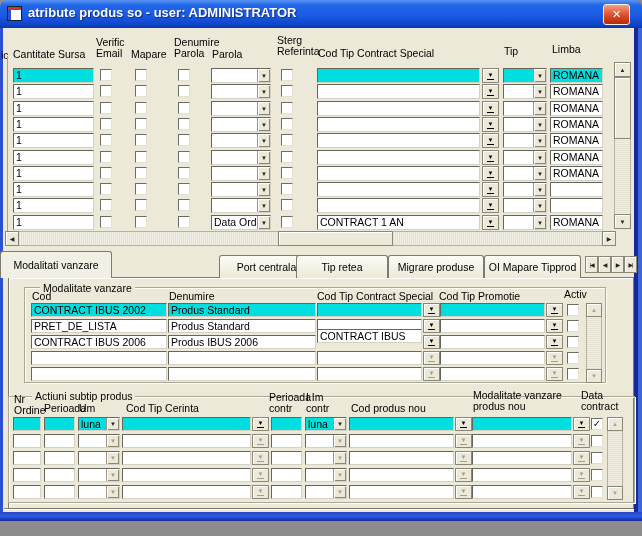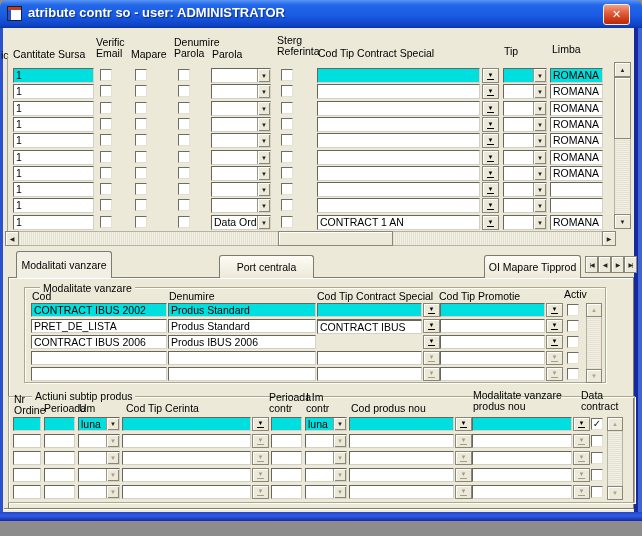--- a/index.html
+++ b/index.html
@@ -95,21 +95,21 @@
   .grp-label { position:absolute; background:#ECE9D8; padding:0 3px; font-size:10.5px; z-index:4; white-space:nowrap; }
   .z4 { z-index:4; }
 </style>
 </head>
 <body>
 
 <div id="screen">
 
   <div class="titlebar">
     <div class="wicon"></div>
-    <div class="title-text">atribute contr so - user: ADMINISTRATOR</div>
+    <div class="title-text">atribute produs so - user: ADMINISTRATOR</div>
     <div class="close-btn">
       <span>✕</span>
     </div>
   </div>
 
   <div class="client"></div>
   <div class="frame-left"></div>
   <div class="frame-right"></div>
 
   <div class="hdr" style="left:1px;top:50px">ic</div>
@@ -331,22 +331,24 @@
 
   <div class="sb-track-h" style="left:5px;top:231px;width:611px;height:15px"></div>
   <div class="sb-btn" style="left:5px;top:231px;width:14px;height:15px">
       <span>◀</span>
     </div>
   <div class="sb-thumb" style="left:278px;top:231px;width:115px;height:15px"></div>
   <div class="sb-btn" style="left:602px;top:231px;width:14px;height:15px">
       <span>▶</span>
     </div>
 
-  <div class="tab active" style="left:16px;width:96px">Modalitati vanzare</div>
+  <div class="tab active" style="left:0;width:112px">Modalitati vanzare</div>
   <div class="tab" style="left:219px;width:95px">Port centrala</div>
+  <div class="tab" style="left:296px;width:92px">Tip retea</div>
+  <div class="tab" style="left:388px;width:96px">Migrare produse</div>
   <div class="tab" style="left:484px;width:97px">OI Mapare Tipprod</div>
   <div class="tabnav" style="left:585px">
       <span>|◀</span>
     </div>
   <div class="tabnav" style="left:598px">
       <span>◀</span>
     </div>
   <div class="tabnav" style="left:611px">
       <span>▶</span>
     </div>
@@ -385,21 +387,21 @@
         <div class="lov-b"></div>
       </div>
       <div class="field" style="left: 440px; top: 319px; width: 105px; height: 14px; z-index: 4;"></div>
       <div class="lov" style="left: 546px; top: 319px; height: 14px; z-index: 4;">
         <div class="lov-a">▼</div>
         <div class="lov-b"></div>
       </div>
       <div class="cb" style="left: 567px; top: 320px; z-index: 4;"></div>
       <div class="field" style="left: 31px; top: 335px; width: 136px; height: 14px; z-index: 4;">CONTRACT IBUS 2006</div>
       <div class="field" style="left: 168px; top: 335px; width: 148px; height: 14px; z-index: 4;">Produs IBUS 2006</div>
-      <div class="field" style="left: 317px; top: 320px; width: 105px; height: 14px; z-index: 4;">CONTRACT IBUS</div>
+      <div class="field" style="left: 317px; top: 329px; width: 105px; height: 14px; z-index: 4;">CONTRACT IBUS</div>
       <div class="lov" style="left: 423px; top: 335px; height: 14px; z-index: 4;">
         <div class="lov-a">▼</div>
         <div class="lov-b"></div>
       </div>
       <div class="field" style="left: 440px; top: 335px; width: 105px; height: 14px; z-index: 4;"></div>
       <div class="lov" style="left: 546px; top: 335px; height: 14px; z-index: 4;">
         <div class="lov-a">▼</div>
         <div class="lov-b"></div>
       </div>
       <div class="cb" style="left: 567px; top: 336px; z-index: 4;"></div>

